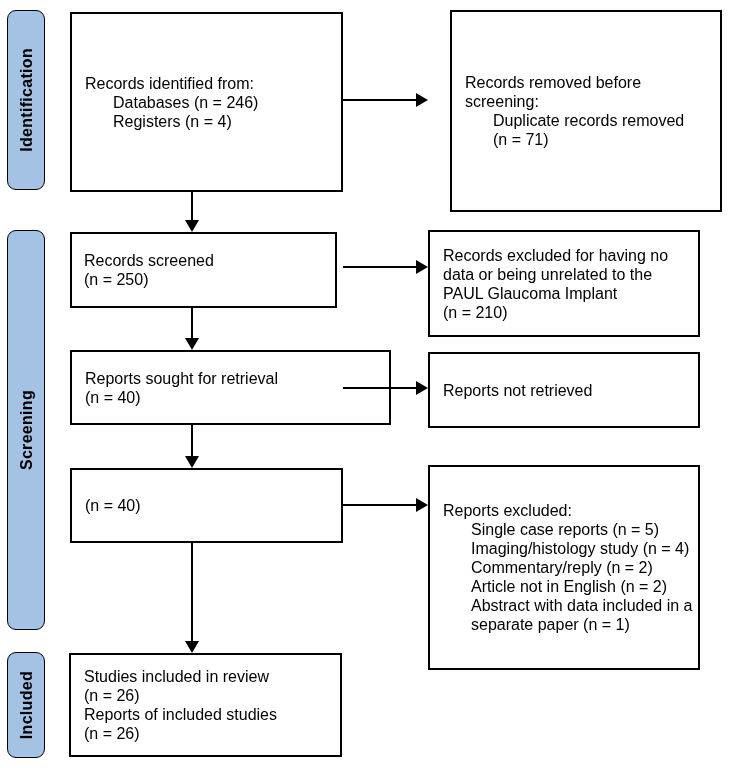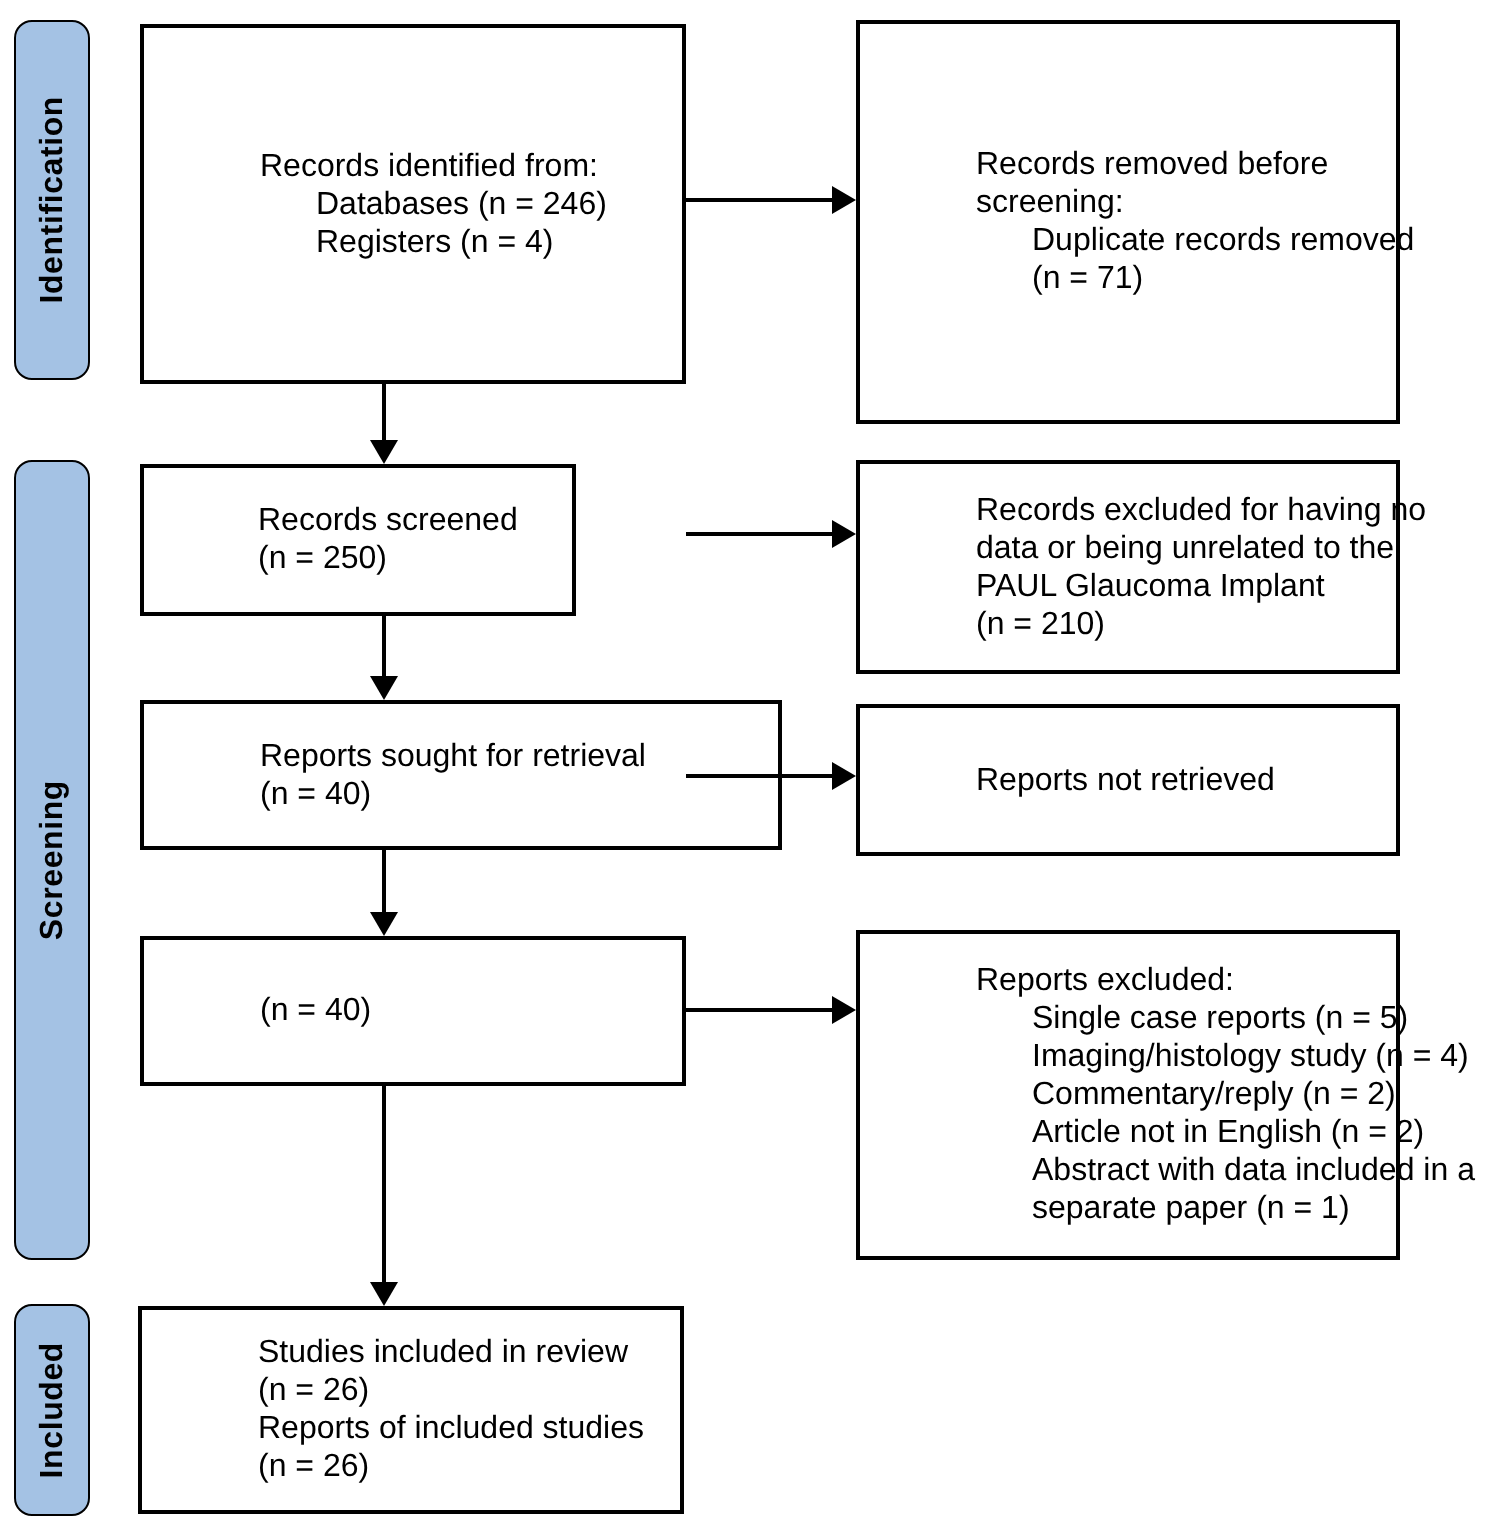--- a/index.html
+++ b/index.html
@@ -15,45 +15,45 @@
   }
   .vtext{
     writing-mode:vertical-rl;transform:rotate(180deg);
     font-weight:bold;font-size:16px;letter-spacing:.3px;white-space:nowrap;
   }
   .box{
     position:absolute;background:#fff;border:2px solid var(--line-color,#000);
     box-sizing:border-box;display:flex;flex-direction:column;justify-content:center;
     padding:4px 2px 4px 13px;
   }
-  .line{white-space:nowrap;margin-left:45px;}
+  .line{white-space:nowrap;}
   .ind{padding-left:28px;}
   .varr{position:absolute;width:2px;background:var(--line-color,#000);}
   .harr{position:absolute;height:2px;background:var(--line-color,#000);}
   .vhead{position:absolute;width:0;height:0;
     border-left:7px solid transparent;border-right:7px solid transparent;
     border-top:12px solid var(--line-color,#000);}
   .rhead{position:absolute;width:0;height:0;
     border-top:7px solid transparent;border-bottom:7px solid transparent;
     border-left:12px solid var(--line-color,#000);}
 
   #stage-identification{left:7px;top:10px;width:38px;height:180px;}
   #stage-screening{left:7px;top:230px;width:38px;height:400px;}
   #stage-included{left:7px;top:652px;width:38px;height:106px;}
 
   #box-records-identified{left:70px;top:12px;width:273px;height:180px;}
-  #box-records-screened{left:70px;top:232px;width:218px;height:76px;padding-left:12px;}
+  #box-records-screened{left:70px;top:232px;width:267px;height:76px;padding-left:12px;}
   #box-reports-sought{left:70px;top:350px;width:321px;height:75px;}
   #box-reports-assessed{left:70px;top:468px;width:273px;height:75px;}
   #box-studies-included{left:69px;top:653px;width:273px;height:104px;}
 
-  #box-records-removed{left:428px;top:10px;width:272px;height:202px;}
+  #box-records-removed{left:450px;top:10px;width:272px;height:202px;}
   #box-records-excluded{left:428px;top:230px;width:272px;height:107px;}
   #box-reports-not-retrieved{left:428px;top:352px;width:272px;height:76px;}
-  #box-reports-excluded{left:428px;top:465px;width:272px;height:165px;}
+  #box-reports-excluded{left:428px;top:465px;width:272px;height:205px;}
 
   #v1{left:191px;top:192px;height:30px;} #v1h{left:185px;top:220px;}
   #v2{left:191px;top:308px;height:32px;} #v2h{left:185px;top:338px;}
   #v3{left:191px;top:425px;height:33px;} #v3h{left:185px;top:456px;}
   #v4{left:191px;top:543px;height:100px;} #v4h{left:185px;top:641px;}
 
   #h1{left:343px;top:99px;width:75px;}  #h1h{left:416px;top:93px;}
   #h2{left:343px;top:266px;width:75px;} #h2h{left:416px;top:260px;}
   #h3{left:343px;top:387px;width:75px;} #h3h{left:416px;top:381px;}
   #h4{left:343px;top:504px;width:75px;} #h4h{left:416px;top:498px;}

